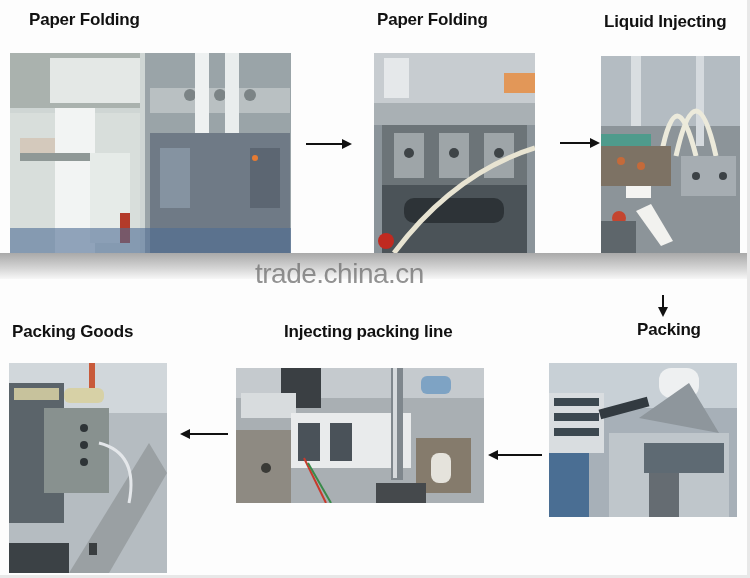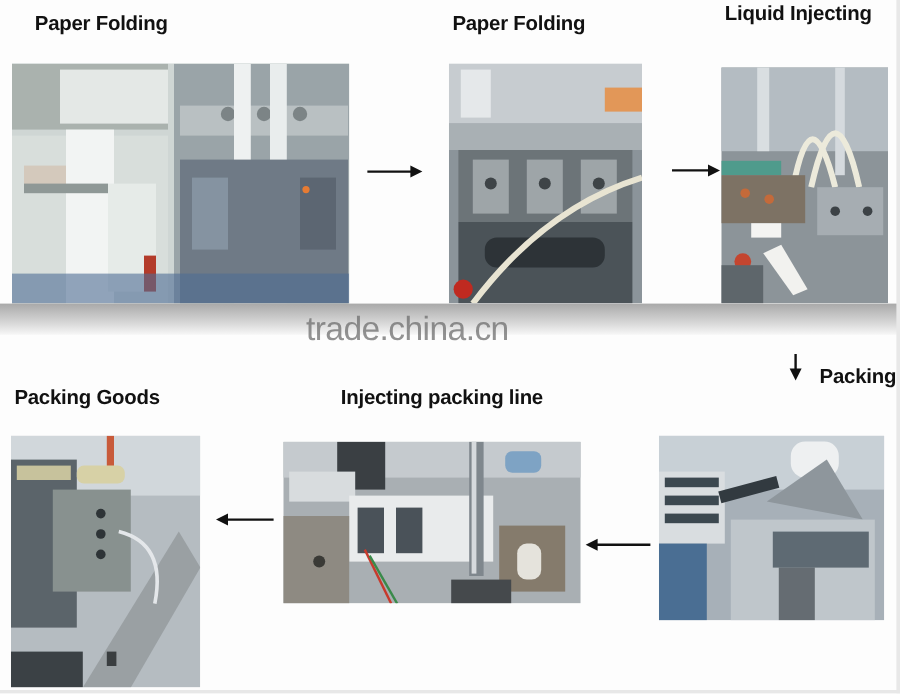--- a/index.html
+++ b/index.html
@@ -13,22 +13,22 @@
   .watermark { position: absolute; left: 255px; top: 258px; font-size: 28px; color: rgba(110,110,110,0.75);
                font-family: "Liberation Sans", sans-serif; letter-spacing: -0.5px; }
   .rborder { position: absolute; right: 0; top: 0; width: 3px; height: 578px; background: #e8e8e8; }
   .bborder { position: absolute; left: 0; bottom: 0; width: 750px; height: 3px; background: #e8e8e8; }
 </style>
 </head>
 <body>
 
 <div class="label" style="left:29px;top:10px;">Paper Folding</div>
 <div class="label" style="left:377px;top:10px;">Paper Folding</div>
-<div class="label" style="left:604px;top:2px;">Liquid Injecting</div>
-<div class="label" style="left:637px;top:304px;margin-left:46px;">Packing</div>
+<div class="label" style="left:604px;top:12px;">Liquid Injecting</div>
+<div class="label" style="left:637px;top:320px;">Packing</div>
 <div class="label" style="left:284px;top:322px;">Injecting packing line</div>
 <div class="label" style="left:12px;top:322px;">Packing Goods</div>
 
 <div class="photo" style="left:10px;top:53px;width:281px;height:200px;background:#c9d0cc;">
   <svg width="281" height="200" viewBox="0 0 281 200">
     <rect width="281" height="200" fill="#cfd6d4"></rect>
     <rect x="0" y="0" width="130" height="55" fill="#aab2ae"></rect>
     <rect x="40" y="5" width="90" height="45" fill="#e4e8e6"></rect>
     <rect x="0" y="60" width="130" height="140" fill="#d8dedb"></rect>
     <rect x="45" y="55" width="40" height="145" fill="#f2f4f3"></rect>

